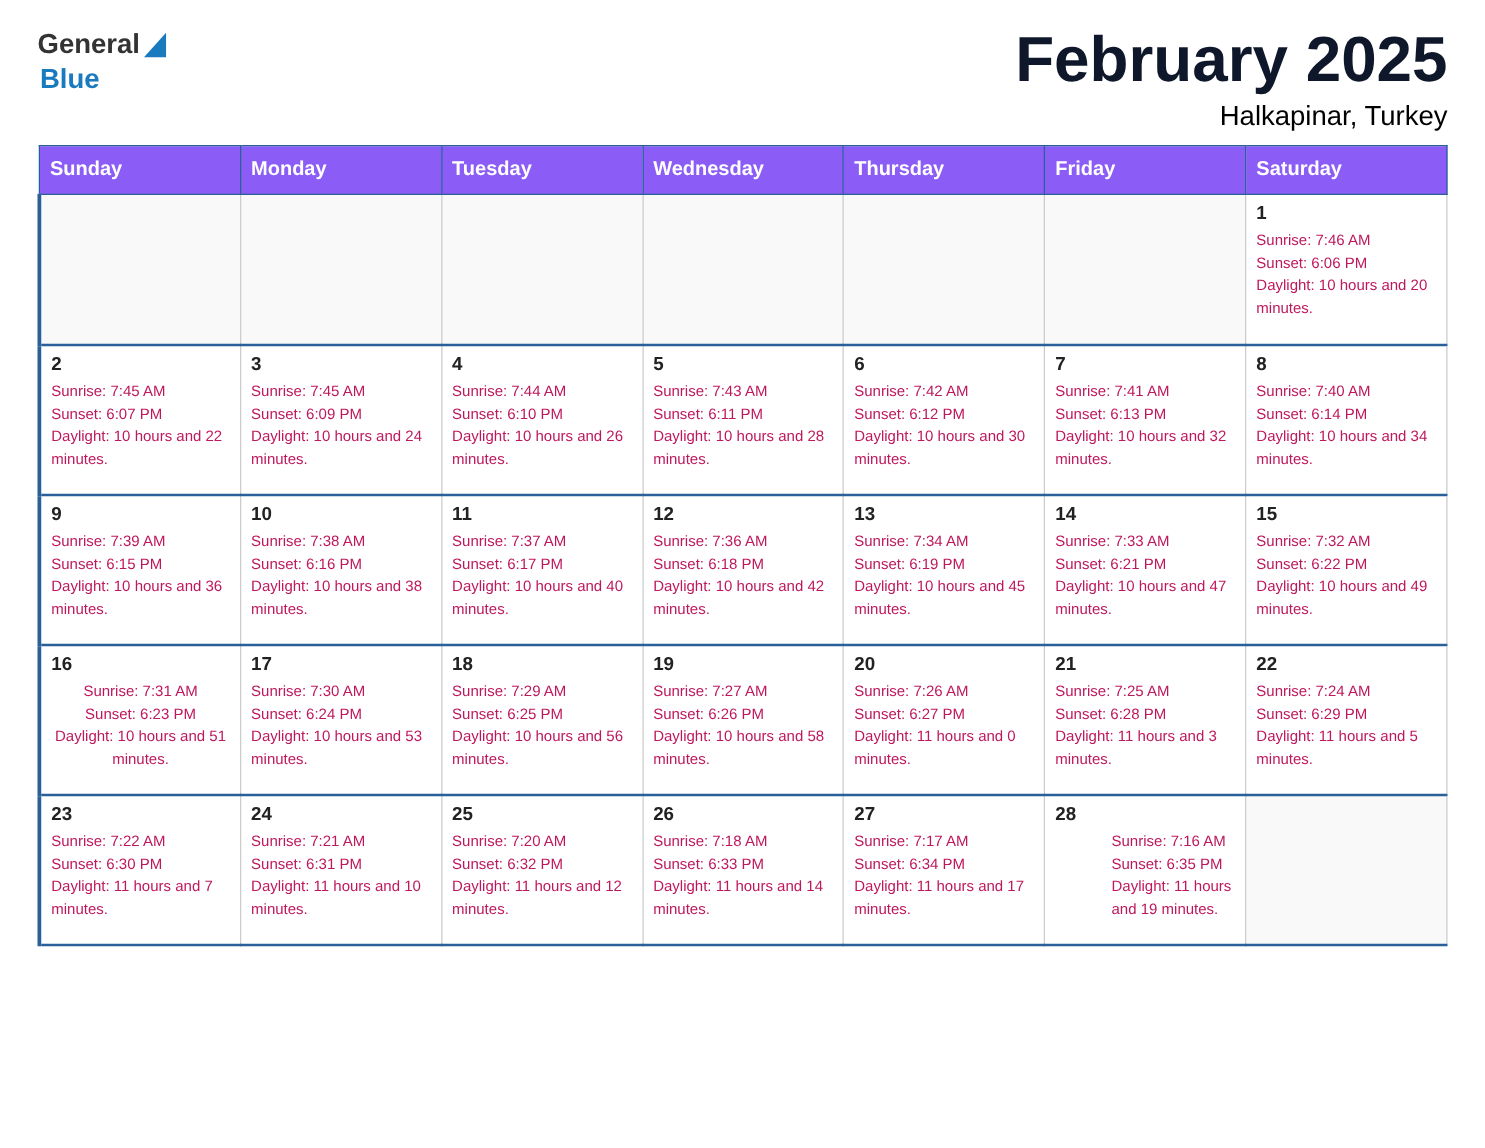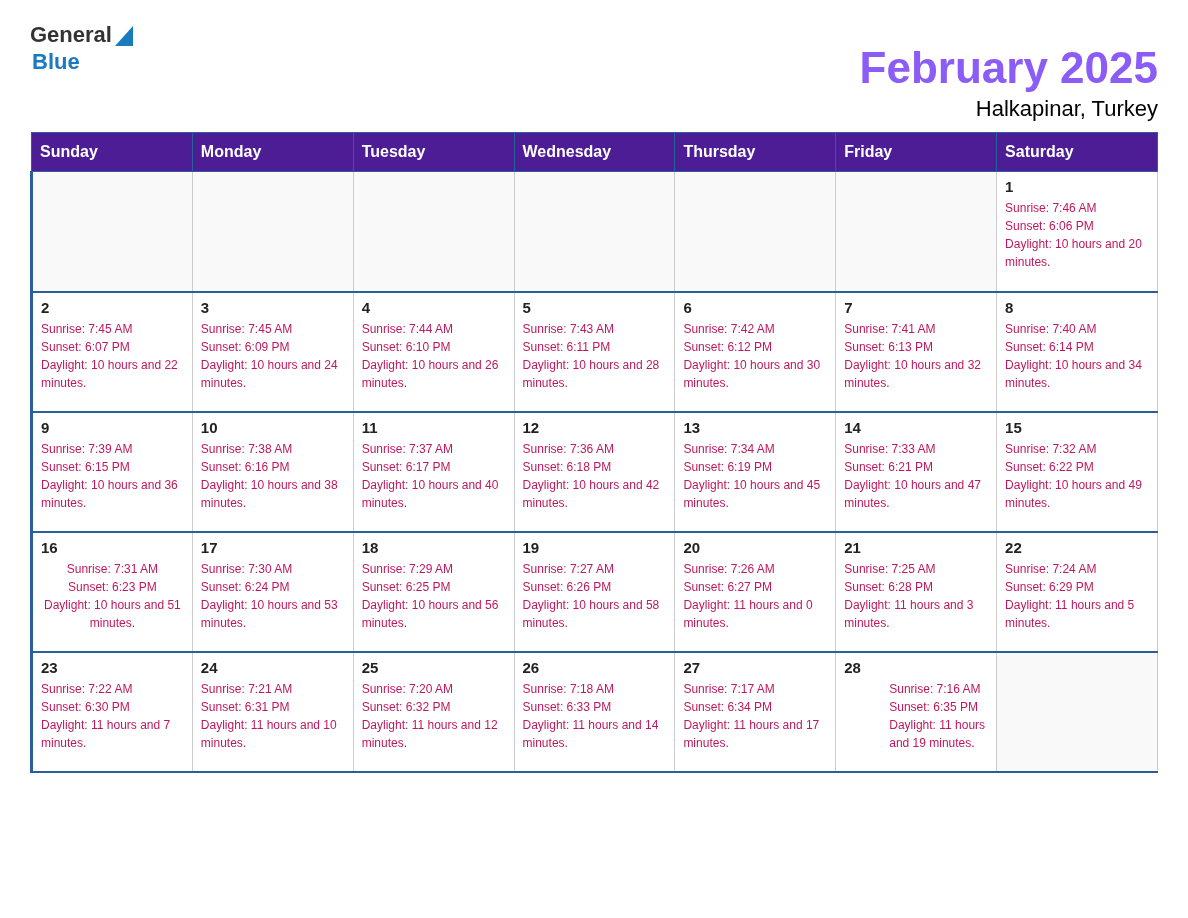--- a/index.html
+++ b/index.html
@@ -38,38 +38,37 @@
     .logo-line2 {
       color: #1a7abf;
       font-size: 22px;
       font-weight: bold;
       margin-left: 2px;
     }
     .title-block {
       text-align: right;
     }
     .page-title {
-      font-size: 44px;
-      font-weight: bold;
-      color: #8b5cf6;
+      font-size: 51px;
+      font-weight: bold;
+      color: #0f172a;
       line-height: 1.1;
-      margin-top: 24px;
     }
     .subtitle {
       font-size: 22px;
       color: #000000;
       margin-top: 4px;
     }
     table {
       width: 100%;
       border-collapse: collapse;
       margin-top: 10px;
     }
     thead tr th {
-      background-color: #4c1d95;
+      background-color: #8b5cf6;
       color: #fff;
       font-size: 16px;
       font-weight: bold;
       padding: 10px 8px;
       text-align: left;
       border: 1px solid #2a6099;
     }
     tbody tr td {
       border: 1px solid #ccc;
       vertical-align: top;

